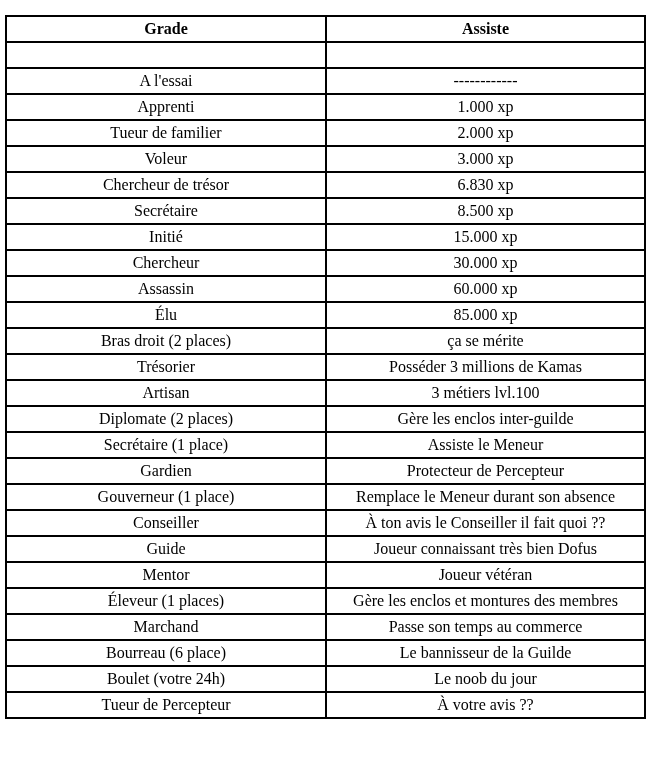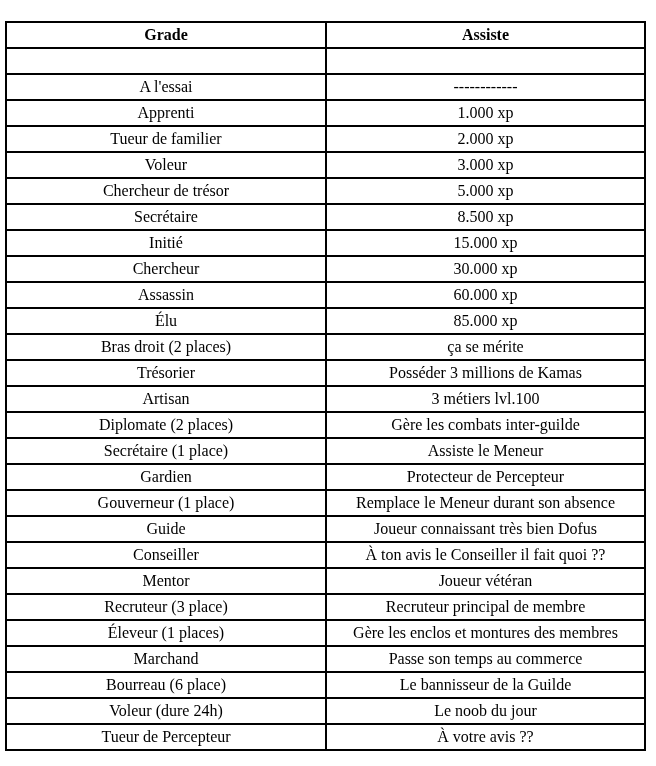--- a/index.html
+++ b/index.html
@@ -13,21 +13,21 @@
   }
   .page {
     position: relative;
     width: 656px;
     height: 766px;
     background: #ffffff;
   }
   table.rank-table {
     position: absolute;
     left: 5px;
-    top: 21px;
+    top: 15px;
     width: 639px;
     border-collapse: collapse;
     table-layout: fixed;
     background: #ffffff;
   }
   table.rank-table col.col-grade  { width: 320px; }
   table.rank-table col.col-requis { width: 319px; }
   table.rank-table th,
   table.rank-table td {
     border: 2px solid #000000;
@@ -75,21 +75,21 @@
         <tr>
           <td>Tueur de familier</td>
           <td>2.000 xp</td>
         </tr>
         <tr>
           <td>Voleur</td>
           <td>3.000 xp</td>
         </tr>
         <tr>
           <td>Chercheur de trésor</td>
-          <td>5.000 xp</td>
+          <td>6.830 xp</td>
         </tr>
         <tr>
           <td>Secrétaire</td>
           <td>8.500 xp</td>
         </tr>
         <tr>
           <td>Initié</td>
           <td>15.000 xp</td>
         </tr>
         <tr>
@@ -111,64 +111,60 @@
         <tr>
           <td>Trésorier</td>
           <td>Posséder 3 millions de Kamas</td>
         </tr>
         <tr>
           <td>Artisan</td>
           <td>3 métiers lvl.100</td>
         </tr>
         <tr>
           <td>Diplomate (2 places)</td>
-          <td>Gère les combats inter-guilde</td>
+          <td>Gère les enclos inter-guilde</td>
         </tr>
         <tr>
           <td>Secrétaire (1 place)</td>
           <td>Assiste le Meneur</td>
         </tr>
         <tr>
           <td>Gardien</td>
           <td>Protecteur de Percepteur</td>
         </tr>
         <tr>
           <td>Gouverneur (1 place)</td>
           <td>Remplace le Meneur durant son absence</td>
         </tr>
         <tr>
+          <td>Conseiller</td>
+          <td>À ton avis le Conseiller il fait quoi ??</td>
+        </tr>
+        <tr>
           <td>Guide</td>
           <td>Joueur connaissant très bien Dofus</td>
         </tr>
         <tr>
-          <td>Conseiller</td>
-          <td>À ton avis le Conseiller il fait quoi ??</td>
-        </tr>
-        <tr>
           <td>Mentor</td>
           <td>Joueur vétéran</td>
-        </tr>
-        <tr>
-          <td>Recruteur (3 place)</td>
-          <td>Recruteur principal de membre</td>
         </tr>
         <tr>
           <td>Éleveur (1 places)</td>
           <td>Gère les enclos et montures des membres</td>
         </tr>
         <tr>
           <td>Marchand</td>
           <td>Passe son temps au commerce</td>
         </tr>
         <tr>
           <td>Bourreau (6 place)</td>
           <td>Le bannisseur de la Guilde</td>
         </tr>
         <tr>
-          <td>Voleur (dure 24h)</td>
+          <td>Boulet (votre 24h)</td>
           <td>Le noob du jour</td>
         </tr>
         <tr>
           <td>Tueur de Percepteur</td>
           <td>À votre avis ??</td>
         </tr>
       </tbody>
   </table>
 </div>
 

